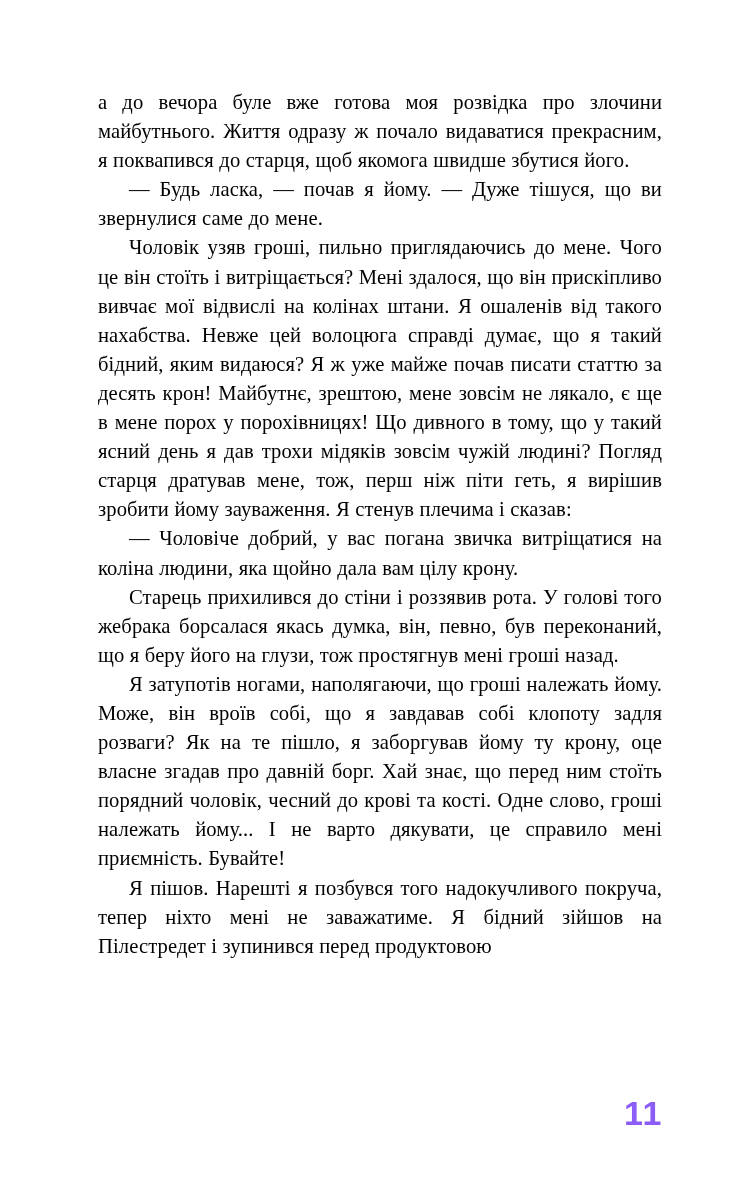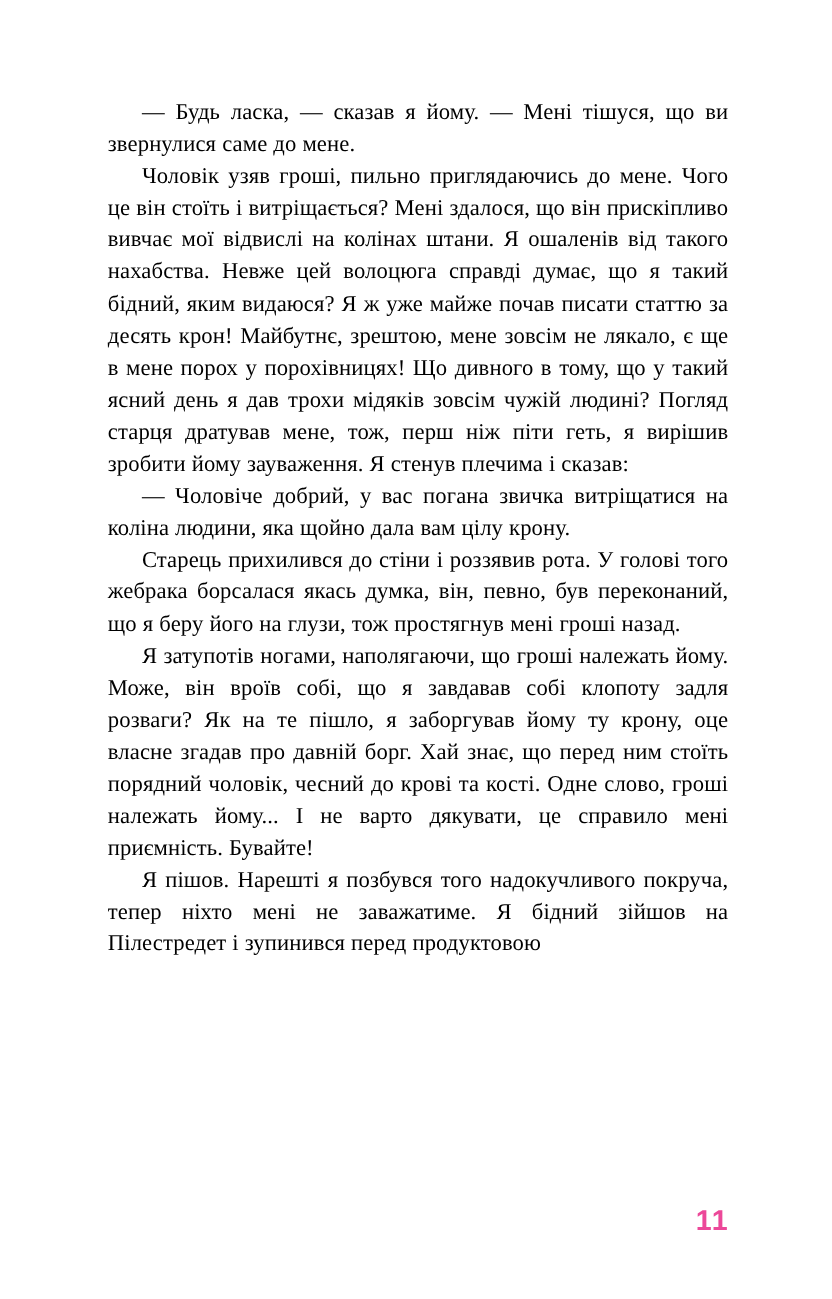--- a/index.html
+++ b/index.html
@@ -38,35 +38,36 @@
     -webkit-font-smoothing: antialiased;
   }
   .para.no-indent {
     text-indent: 0;
   }
   .page-number {
     position: absolute;
     right: 93px;
     top: 1096px;
     font-family: "Liberation Sans", "DejaVu Sans", sans-serif;
-    font-size: 26px;
+    font-size: 34px;
     font-weight: 700;
     line-height: 1;
     letter-spacing: 1.5px;
-    color: #ec4899;
+    color: #8b5cf6;
     margin-left: 40px;
   }
 </style>
 </head>
 <body>
 
 <div class="page">
 
   <div class="text-block">
-    <p class="para">— Будь ласка, — сказав я йому. — Мені тішуся, що ви звернулися саме до мене.</p>
+    <p class="para no-indent">а до вечора буле вже готова моя розвідка про злочини майбутнього. Життя одразу ж почало видаватися прекрасним, я поквапився до старця, щоб якомога швидше збутися його.</p>
+    <p class="para">— Будь ласка, — почав я йому. — Дуже тішуся, що ви звернулися саме до мене.</p>
     <p class="para">Чоловік узяв гроші, пильно приглядаючись до мене. Чого це він стоїть і витріщається? Мені здалося, що він прискіпливо вивчає мої відвислі на колінах штани. Я ошаленів від такого нахабства. Невже цей волоцюга справді думає, що я такий бідний, яким видаюся? Я ж уже майже почав писати статтю за десять крон! Майбутнє, зрештою, мене зовсім не лякало, є ще в мене порох у порохівницях! Що дивного в тому, що у такий ясний день я дав трохи мідяків зовсім чужій людині? Погляд старця дратував мене, тож, перш ніж піти геть, я вирішив зробити йому зауваження. Я стенув плечима і сказав:</p>
     <p class="para">— Чоловіче добрий, у вас погана звичка витріщатися на коліна людини, яка щойно дала вам цілу крону.</p>
     <p class="para">Старець прихилився до стіни і роззявив рота. У голові того жебрака борсалася якась думка, він, певно, був переконаний, що я беру його на глузи, тож простягнув мені гроші назад.</p>
     <p class="para">Я затупотів ногами, наполягаючи, що гроші належать йому. Може, він вроїв собі, що я завдавав собі клопоту задля розваги? Як на те пішло, я заборгував йому ту крону, оце власне згадав про давній борг. Хай знає, що перед ним стоїть порядний чоловік, чесний до крові та кості. Одне слово, гроші належать йому... І не варто дякувати, це справило мені приємність. Бувайте!</p>
     <p class="para">Я пішов. Нарешті я позбувся того надокучливого покруча, тепер ніхто мені не заважатиме. Я бідний зійшов на Пілестредет і зупинився перед продуктовою</p>
   </div>
 
   <div class="page-number">11</div>
 
 </div>

